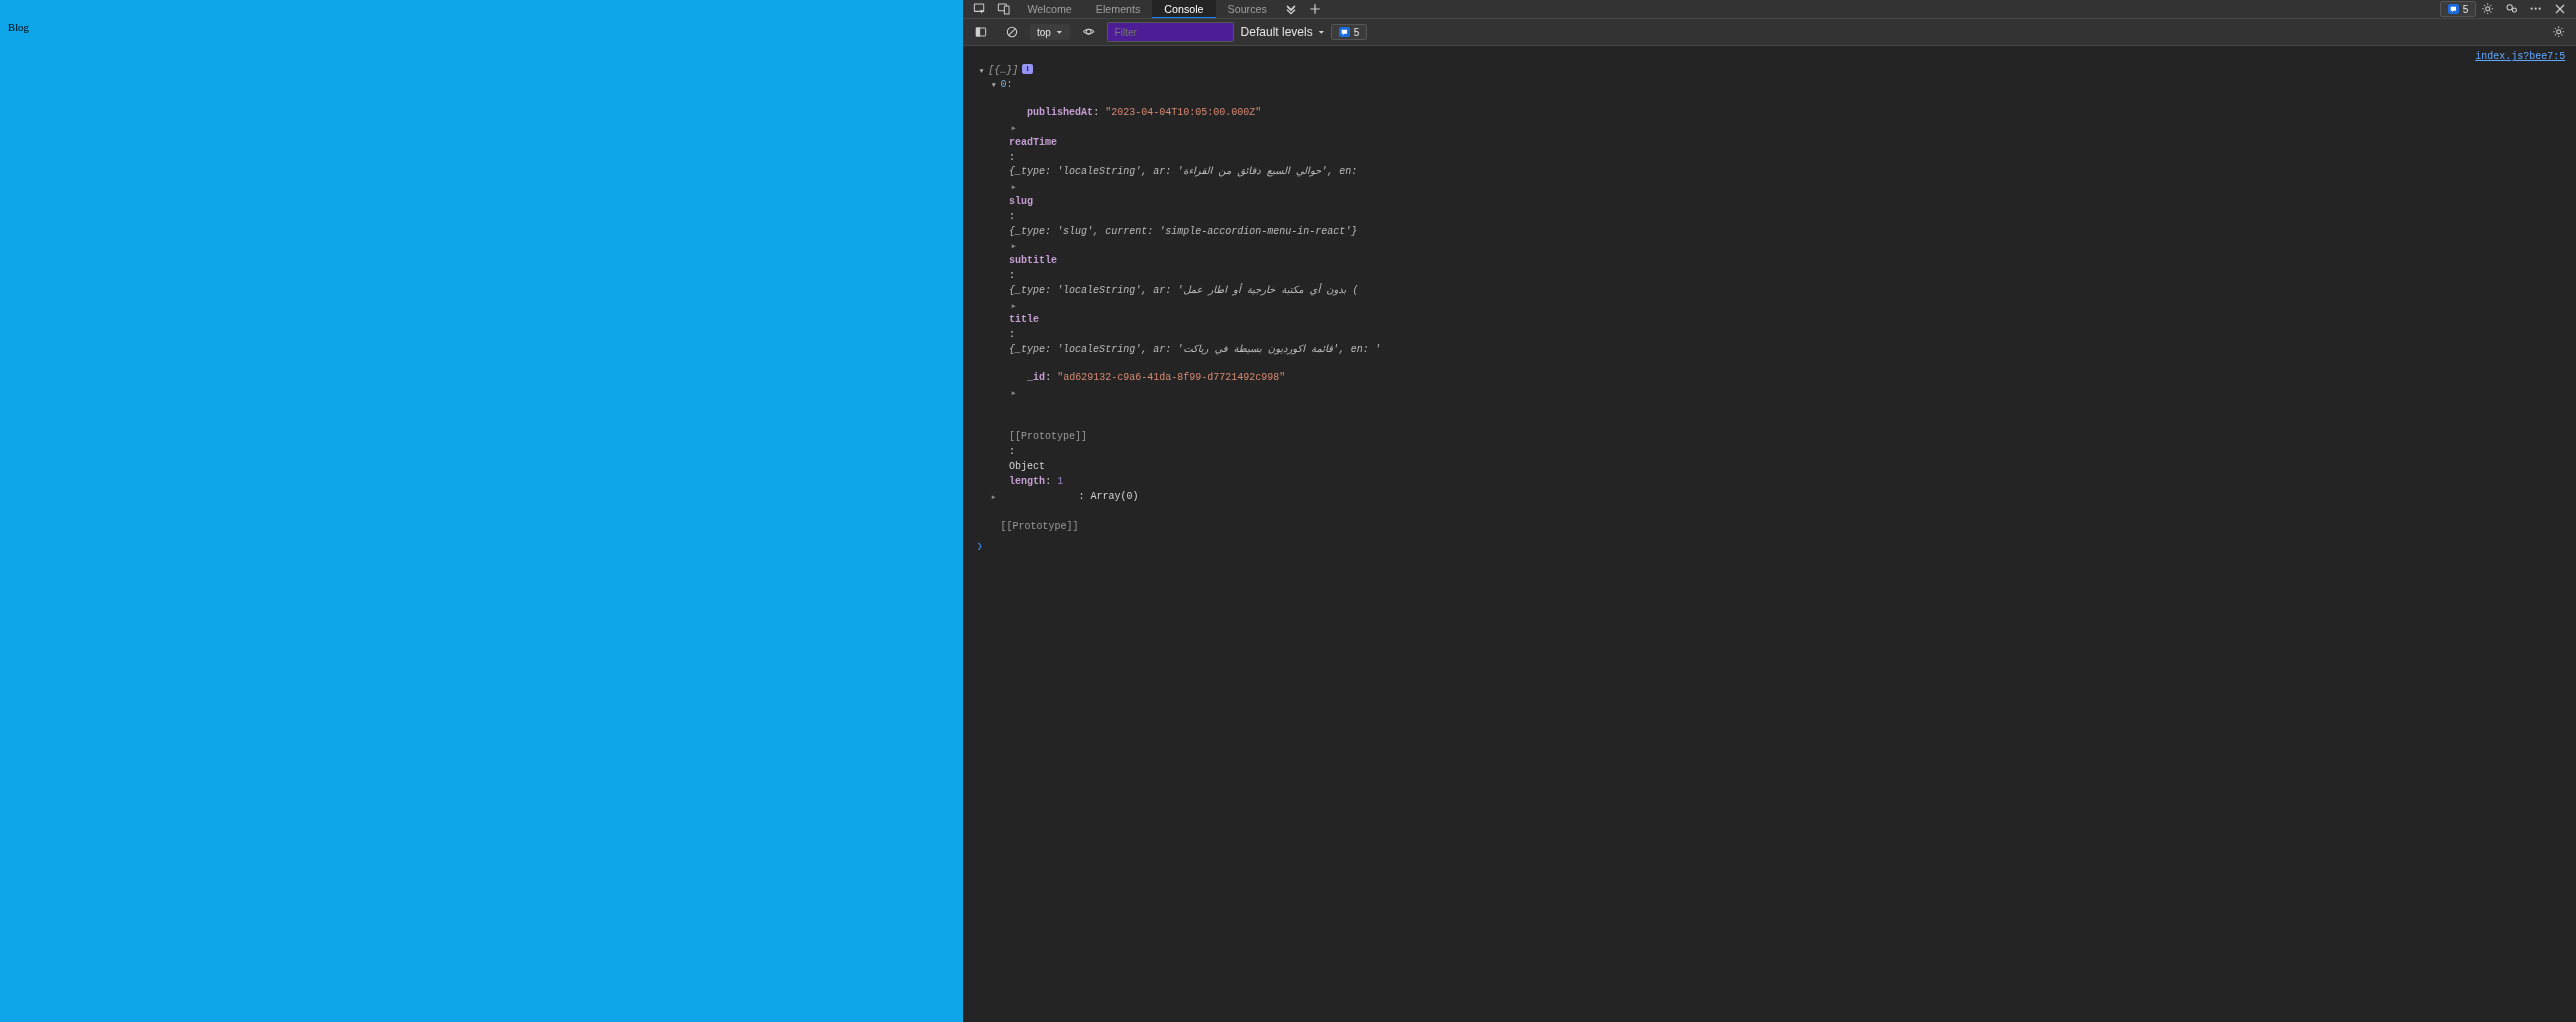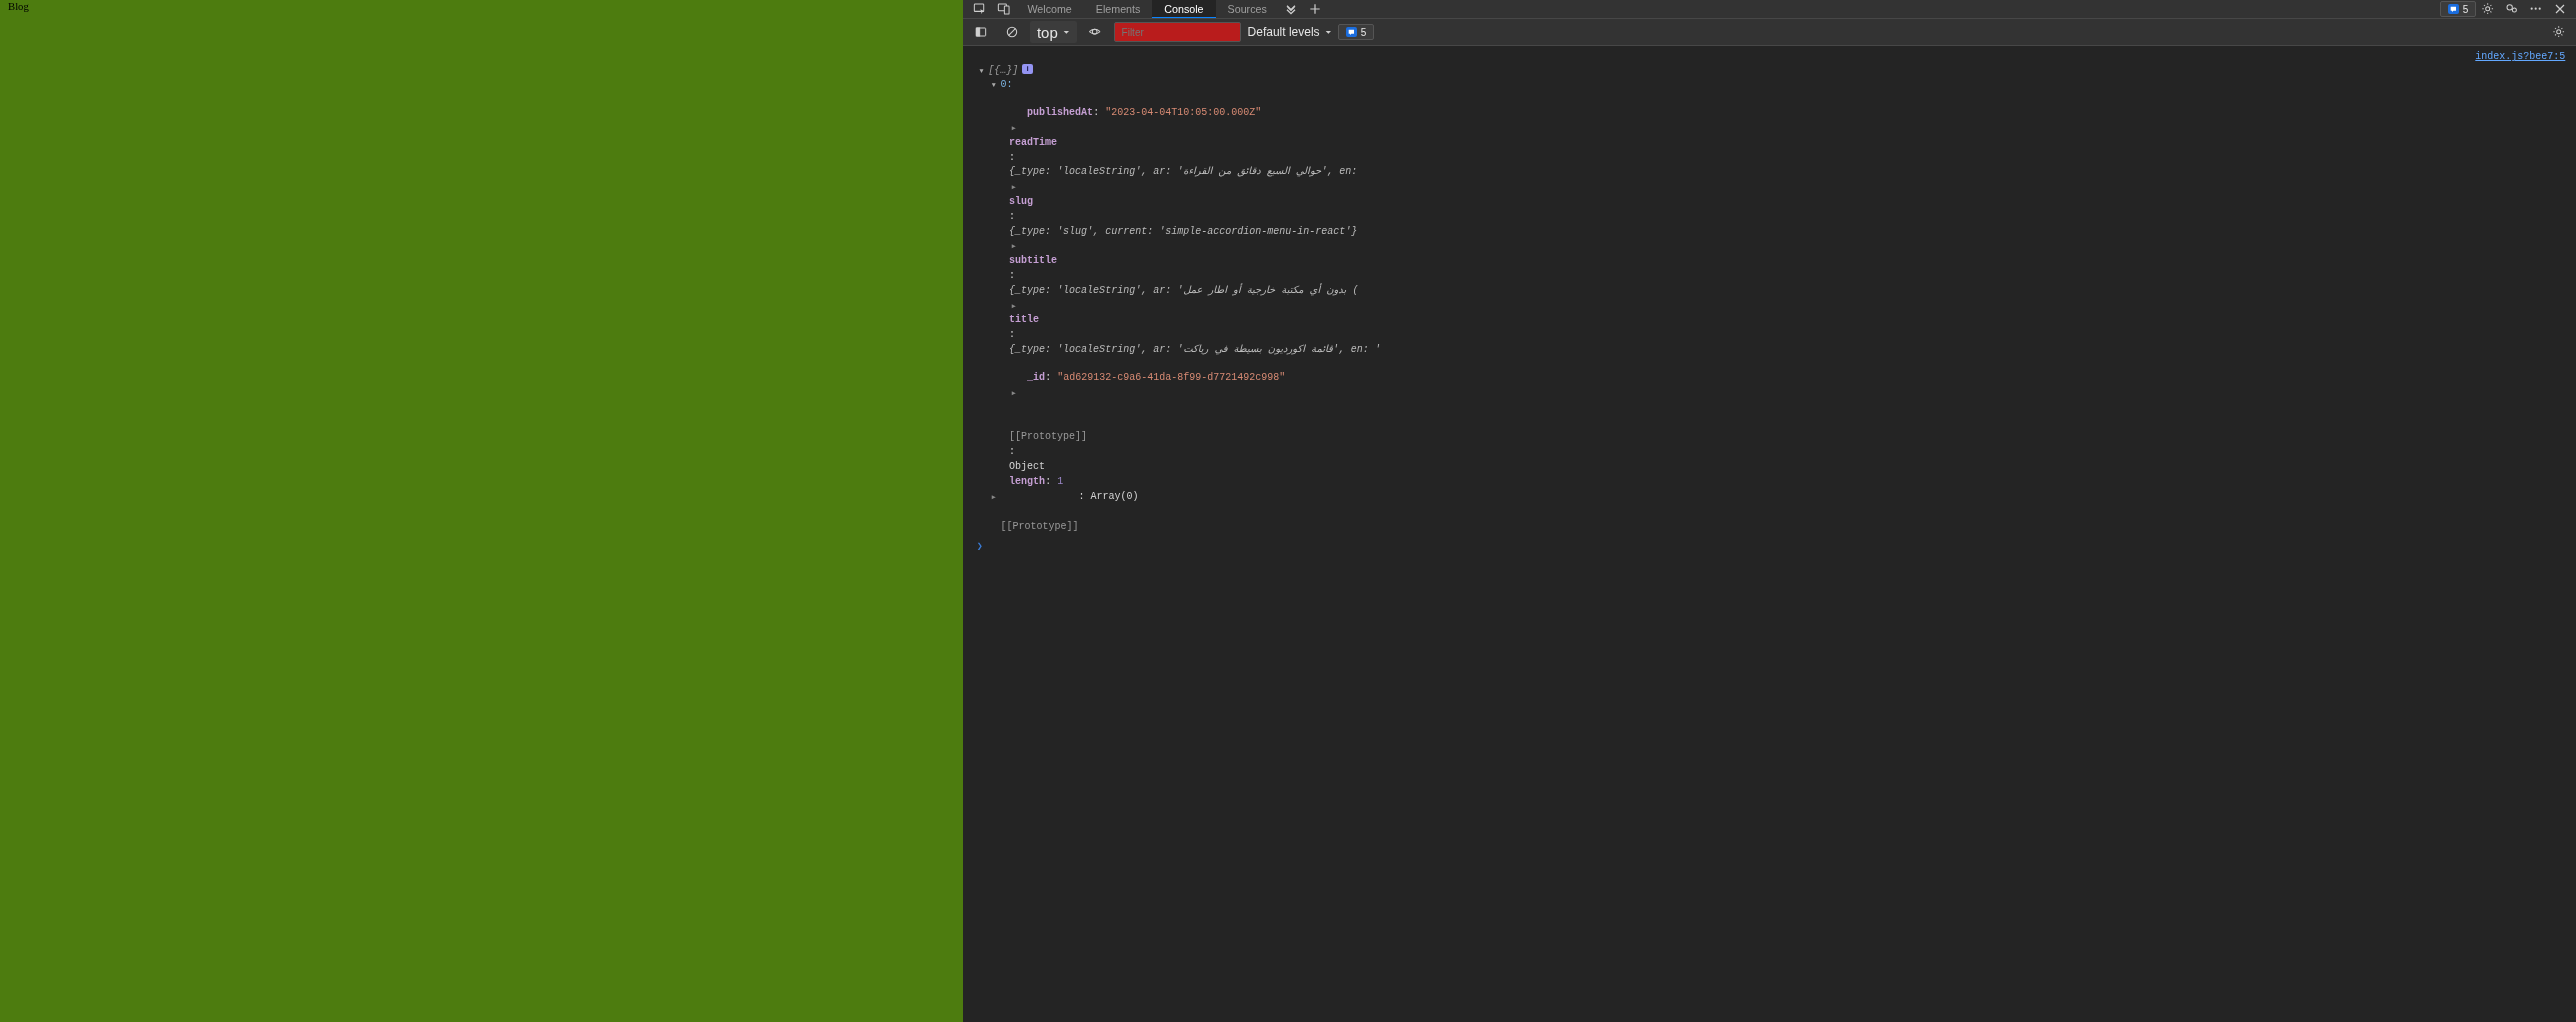--- a/index.html
+++ b/index.html
@@ -1,18 +1,18 @@
 <!DOCTYPE html>
 <html style="font-size:10.7px"><head>
 <meta charset="utf-8">
 <style>
   * { margin: 0; padding: 0; box-sizing: border-box; }
   html, body { width: 100%; height: 100%; font-family: "Segoe UI", Arial, sans-serif; overflow: hidden; }
   .root { display: flex; width: 100%; height: 100%; }
-  .page-panel { width: 37.4%; background: #4d7c0f; padding: 0 8px; font-size: 10.7px; font-family: "Times New Roman", serif; color: #000; }
+  .page-panel { width: 37.4%; background: #0ea5e9; padding: 21px 8px; font-size: 10.7px; font-family: "Times New Roman", serif; color: #000; }
   .devtools { flex: 1; display: flex; flex-direction: column; background: #242424; color: #ddd; font-size: 9.4px; min-width: 0; }
 
   
   .tabstrip {
     display: flex; align-items: center; height: 19px;
     background: #333333; padding: 0 4px;
     border-bottom: 0.7px solid #474747;
   }
   .iconbtn {
     width: 24px; height: 24px; display: flex; align-items: center; justify-content: center;
@@ -37,24 +37,24 @@
   }
   .spacer { flex: 1; }
 
   
   .toolbar {
     display: flex; align-items: center; gap: 6.7px; height: 27px;
     background: #333333; padding: 0 5.4px; border-bottom: 0.7px solid #474747;
   }
   .context-select {
     display: flex; align-items: center; gap: 5.4px; background: #3c3c3c;
-    padding: 2.7px 6.7px; border-radius: 2px; color: #e6e6e6; font-size: 15px; cursor: pointer;
+    padding: 2.7px 6.7px; border-radius: 2px; color: #e6e6e6; font-size: 10px; cursor: pointer;
   }
   .filter-input {
-    background: #b91c1c; border: 0.7px solid #555; border-radius: 2px;
+    background: #4c1d95; border: 0.7px solid #555; border-radius: 2px;
     color: #bbb; padding: 3.4px 6.7px; font-size: 10px; width: 127px;
   }
   .levels {
     display: flex; align-items: center; gap: 5.4px; color: #e6e6e6; font-size: 12px; cursor: pointer;
   }
 
   
   .console-body {
     flex: 1; overflow: auto; background: #242424;
     font-family: Consolas, "Courier New", monospace; font-size: 10px;

